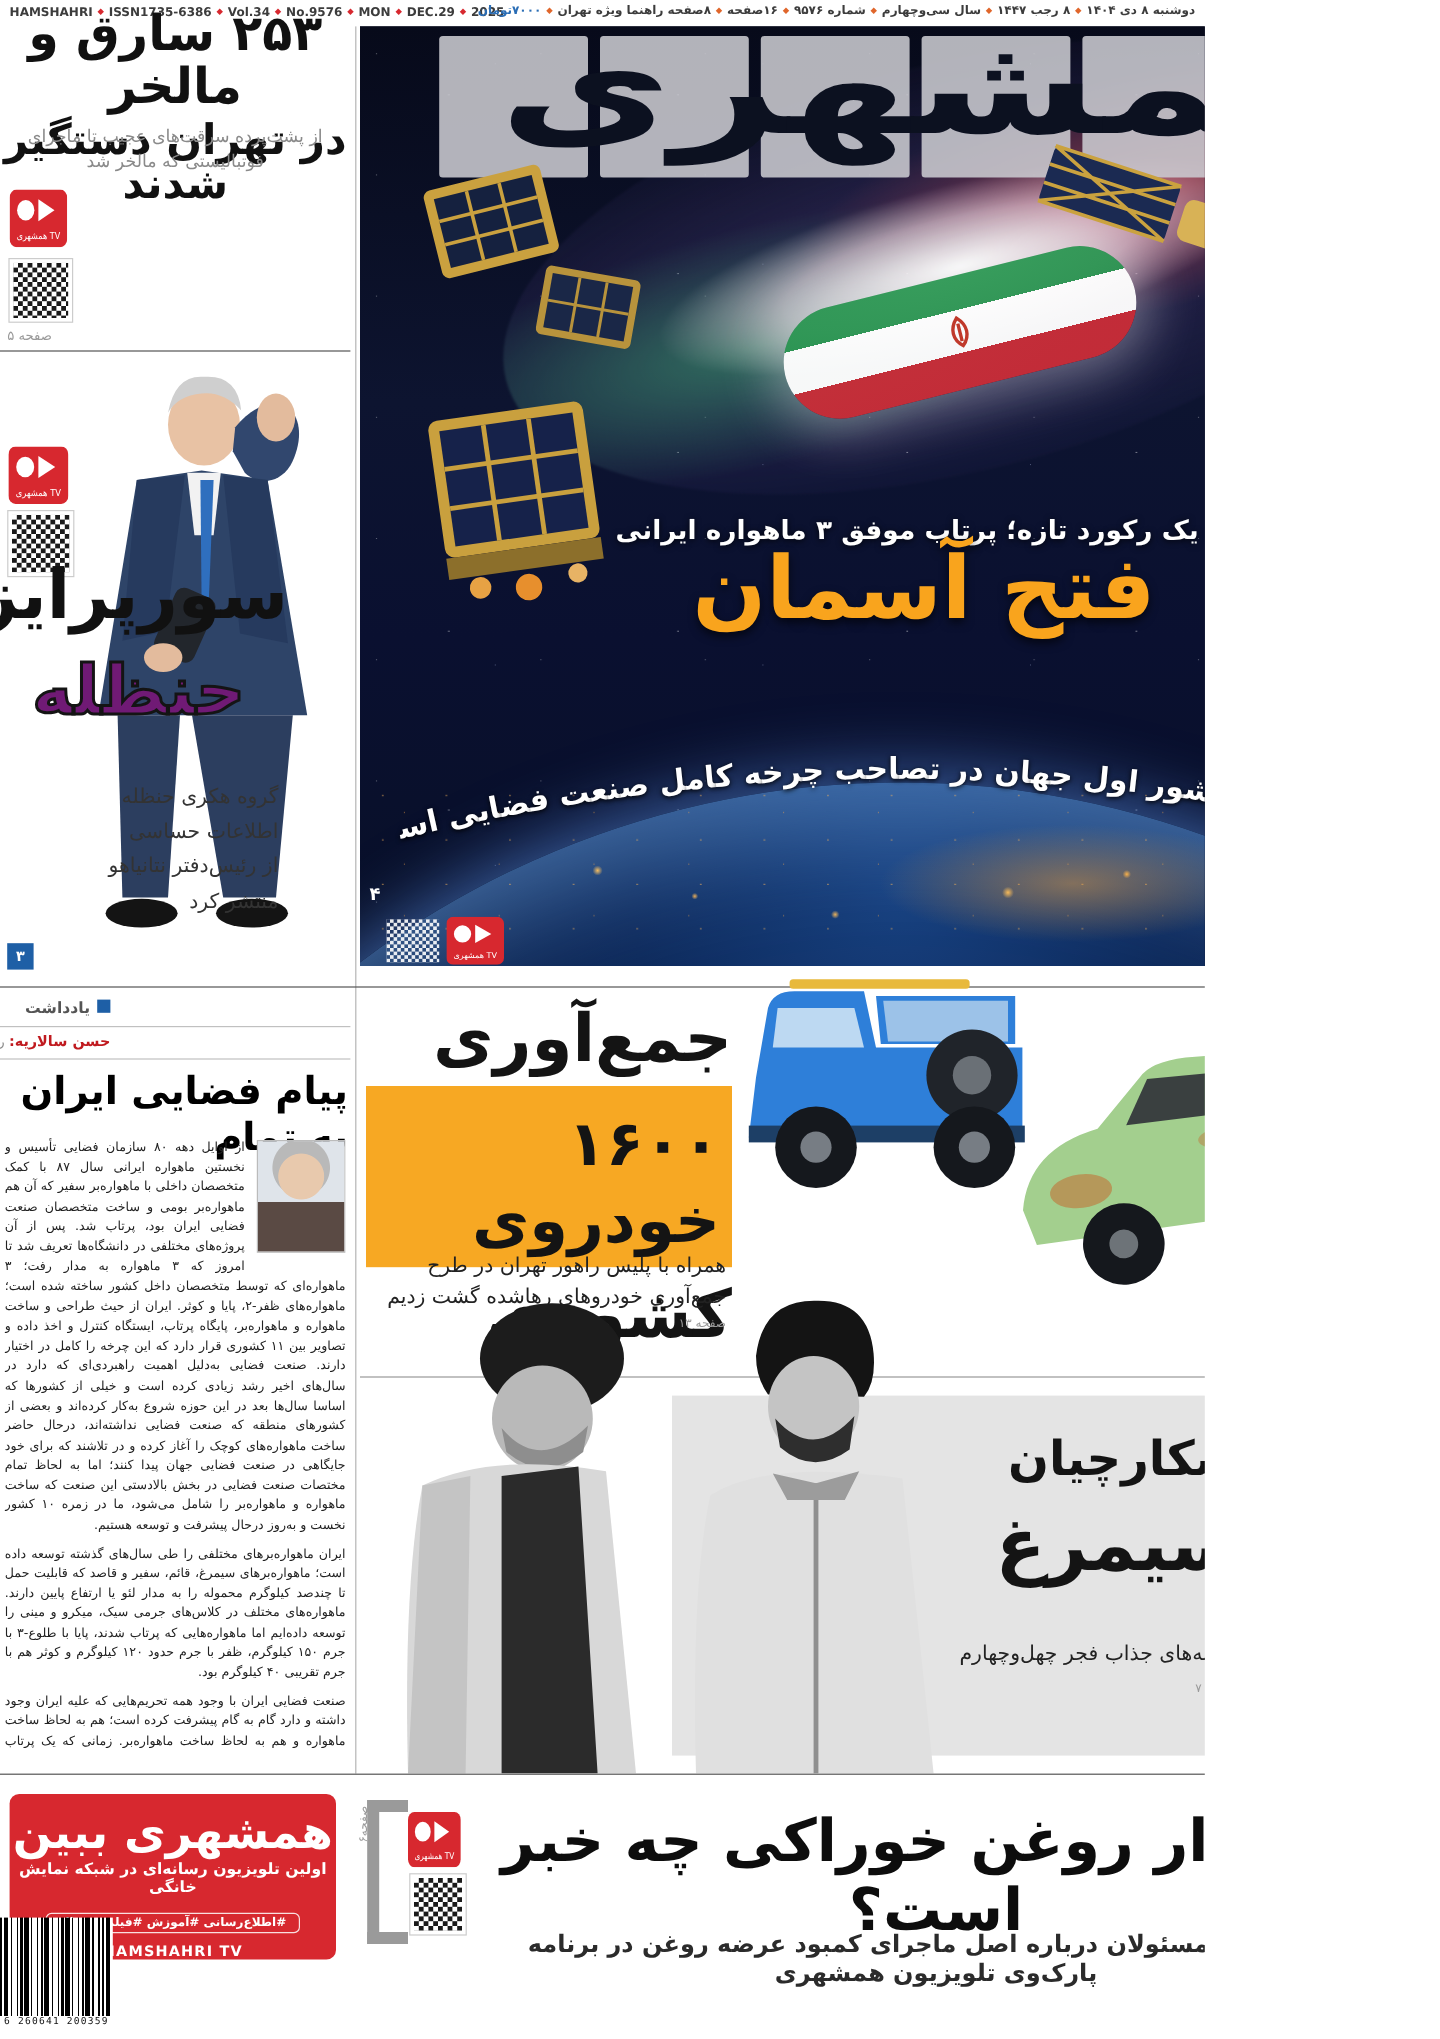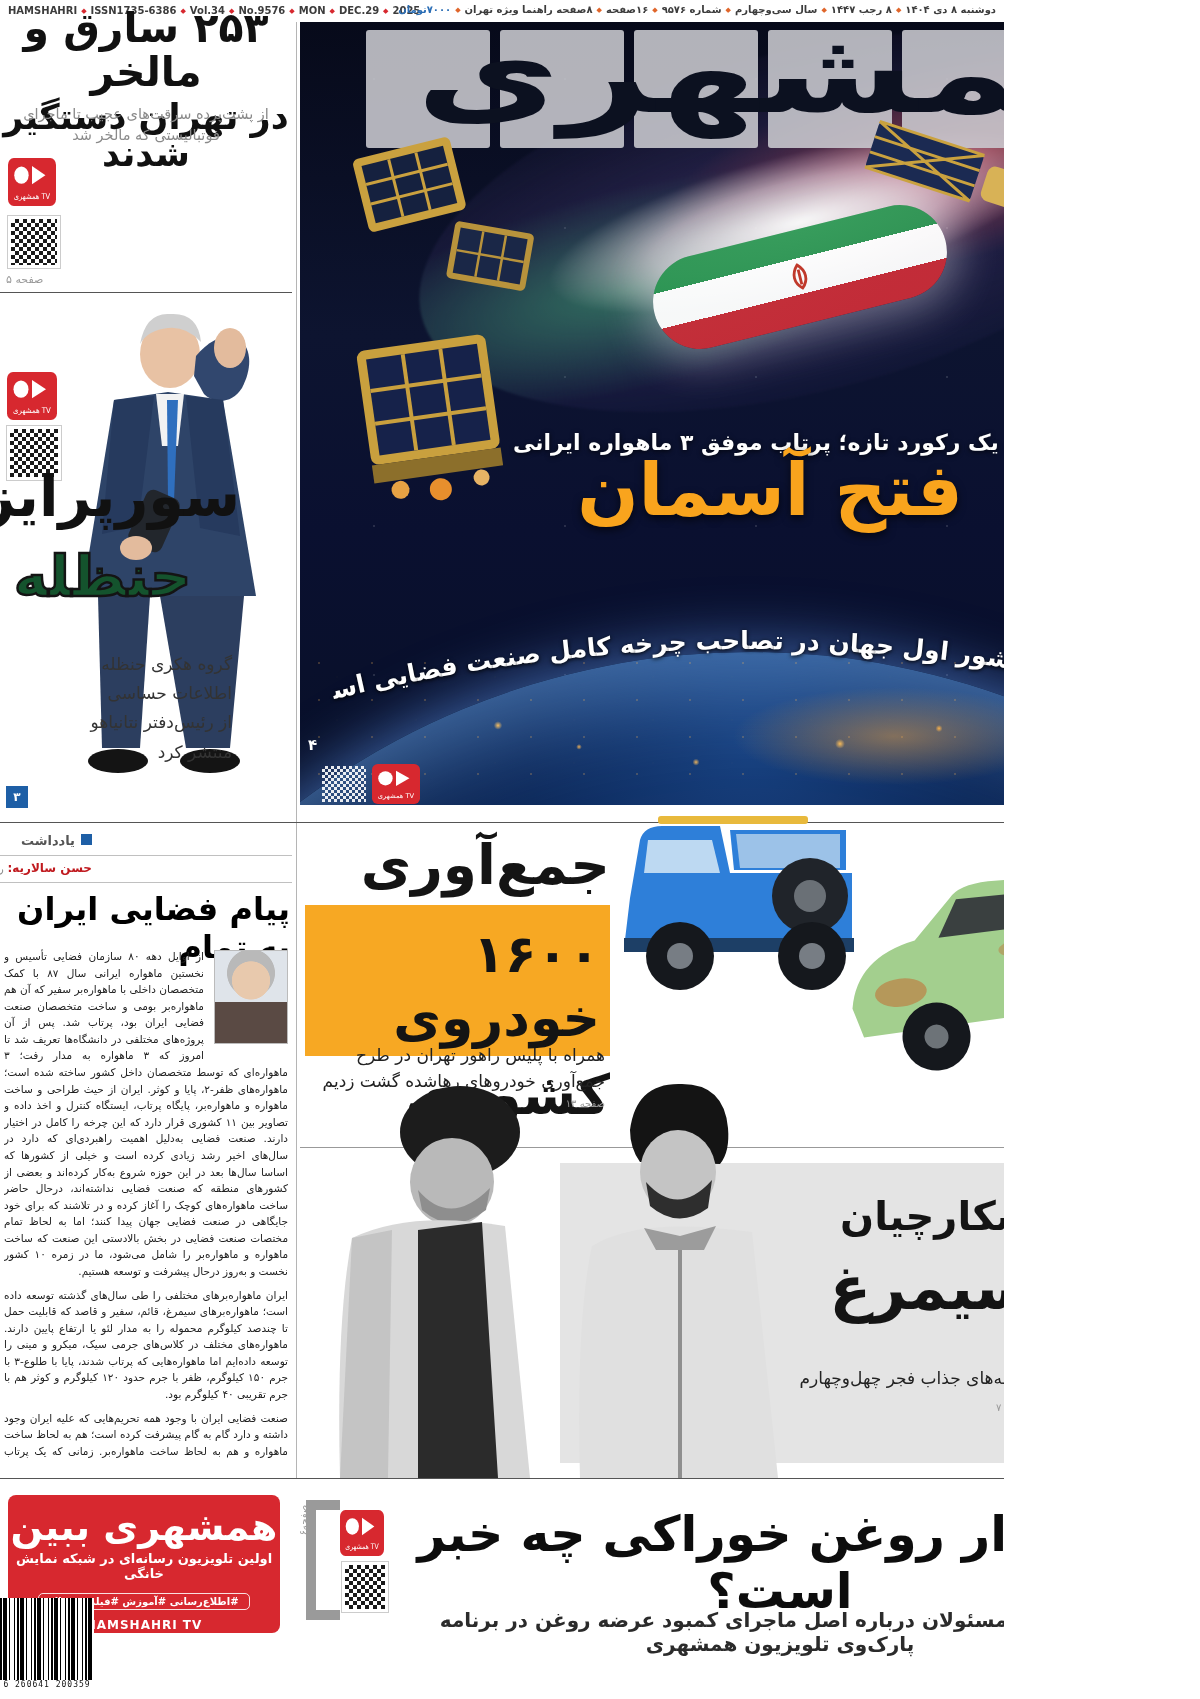--- a/index.html
+++ b/index.html
@@ -19,21 +19,21 @@
   .hl-red{position:relative;display:inline-block;color:#111;}
   .hl-red::before{content:"";position:absolute;right:-4px;top:-4px;left:-12px;bottom:2px;background:#d7282f;z-index:-1;}
   .statnum{color:#1e5fa6;font-weight:bold;font-size:30px;}
   .statlbl{color:#1e5fa6;font-weight:bold;font-size:15px;}
   .statdesc{color:#888;font-size:12px;}
   .ycirc{width:54px;height:54px;border-radius:50%;background:#f9b32a;display:flex;align-items:center;justify-content:center;}
   
   .qr{background:repeating-conic-gradient(#1a1a1a 0% 25%, #fff 0% 50%);background-size:8px 8px;border:3px solid #fff;outline:1px solid #ccc;}
   .qr-light{background:repeating-conic-gradient(#fff 0% 25%, transparent 0% 50%);background-size:6px 6px;opacity:.9;}
   
-  .outline-t{color:#14532d;-webkit-text-stroke:2.5px #141414;}
+  .outline-t{color:#701a75;margin-left:13px;-webkit-text-stroke:2.5px #141414;}
   
   #main-image{left:300px;top:22px;width:900px;height:783px;overflow:hidden;background-color:#0b0f24;
     background-image:
       radial-gradient(1px 1px at 14px 23px, rgba(255,255,255,.95), transparent 60%),
       radial-gradient(1.4px 1.4px at 74px 57px, rgba(255,255,255,.8), transparent 60%),
       radial-gradient(.9px .9px at 41px 83px, rgba(255,255,255,.6), transparent 60%),
       radial-gradient(1px 1px at 113px 31px, rgba(200,215,255,.7), transparent 60%),
       linear-gradient(180deg,#070a1a,#0d1430 40%,#0a1030 65%,#081028);
     background-size:137px 101px,191px 149px,97px 73px,223px 167px,100% 100%;}
   .galaxy{left:110px;top:30px;width:780px;height:340px;transform:rotate(-14deg);border-radius:50%;filter:blur(1px);

